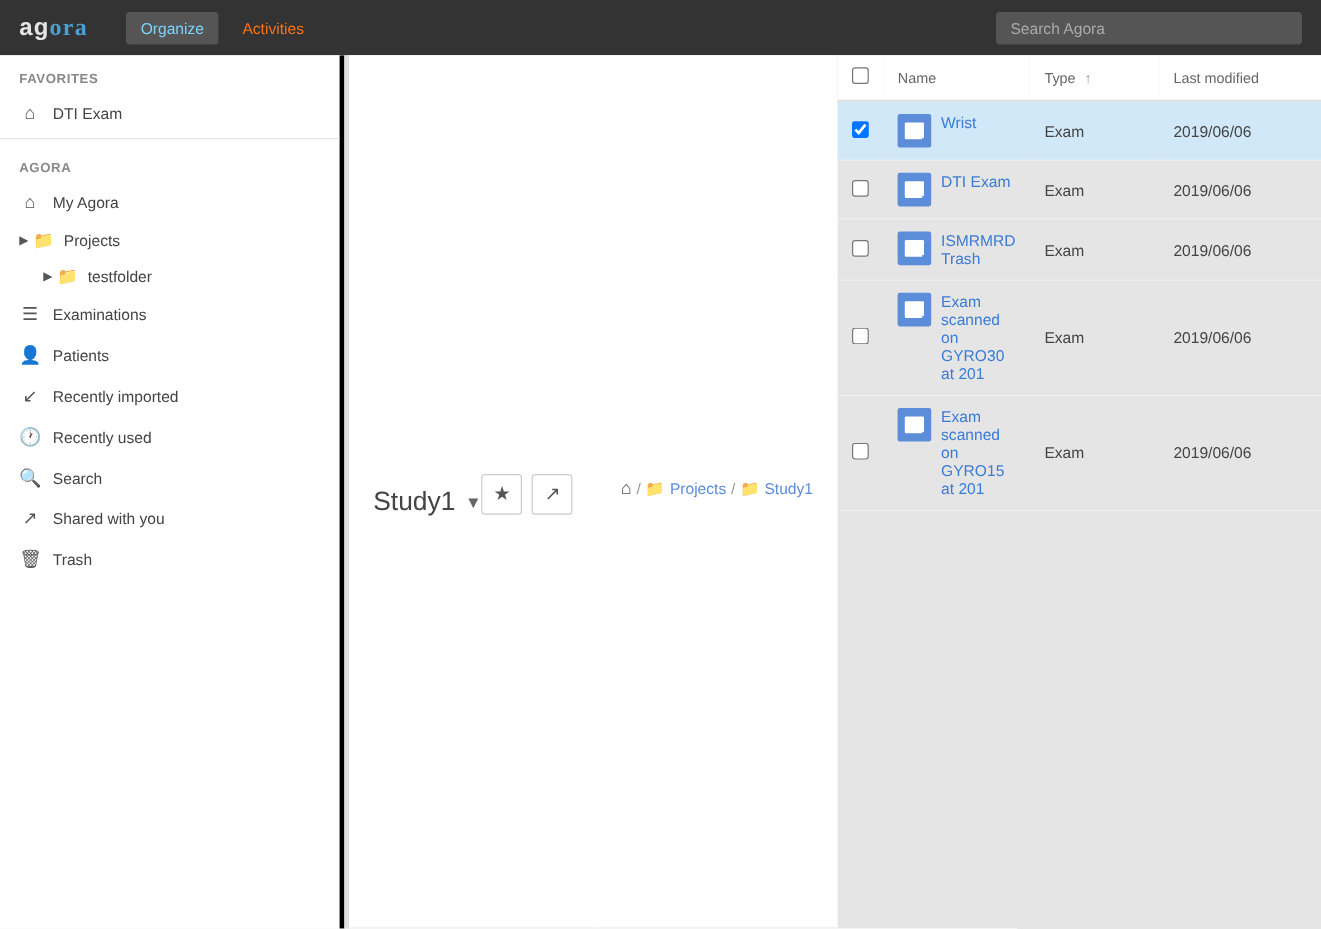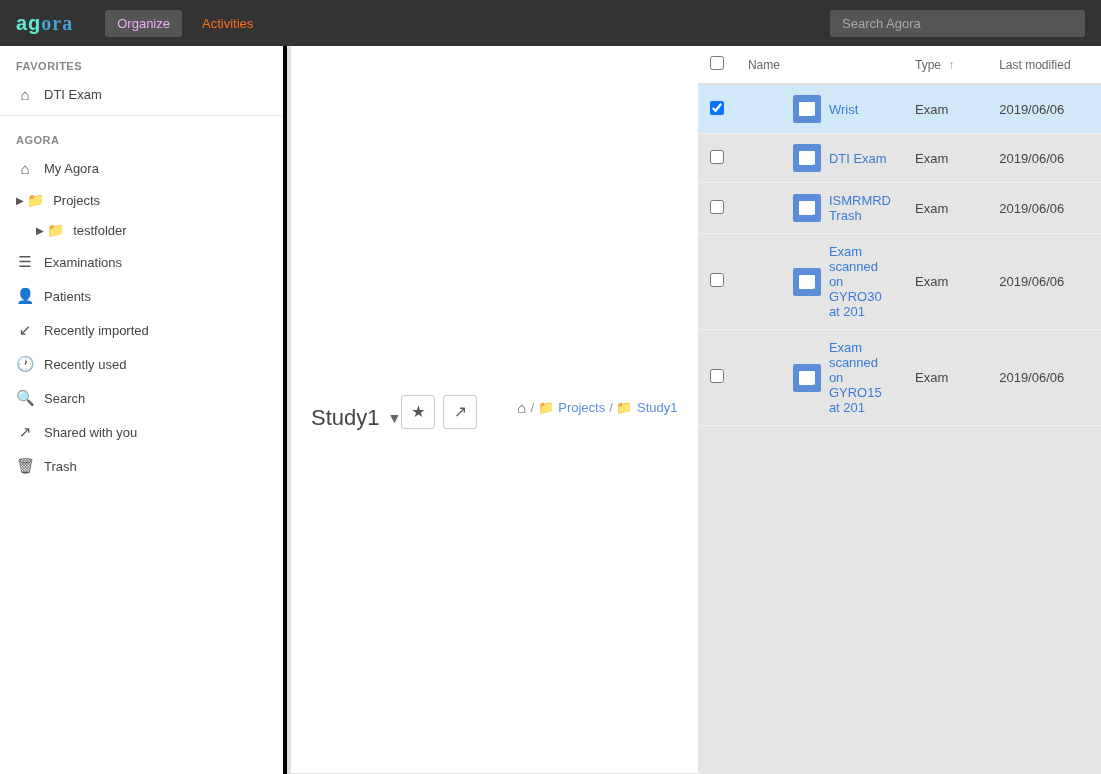--- a/index.html
+++ b/index.html
@@ -14,31 +14,31 @@
       padding: 0 16px;
       flex-shrink: 0;
     }
     .navbar-logo {
       color: white;
       font-size: 20px;
       font-weight: bold;
       margin-right: 32px;
       letter-spacing: 1px;
     }
-    .navbar-logo span.ag { color: #5eead4; text-align: right; }
+    .navbar-logo span.ag { color: #e5e5e5; text-align: right; }
     .navbar-logo span.ora { color: #4a9fd4; font-family: Liberation Serif, serif; }
     .navbar-nav { display: flex; gap: 8px; flex: 1; }
     .navbar-nav-item {
       color: #f97316;
       padding: 6px 12px;
       cursor: pointer;
       border-radius: 3px;
       font-size: 13px;
     }
-    .navbar-nav-item.active { color: #f0abfc; background: #555; }
+    .navbar-nav-item.active { color: #7dd3fc; background: #555; }
     .navbar-search {
       margin-left: auto;
       background: #555;
       border: none;
       border-radius: 3px;
       padding: 6px 12px;
       color: #ccc;
       font-size: 13px;
       width: 255px;
       outline: none;
@@ -203,23 +203,22 @@
     .col-name { }
     .col-type { width: 200px; }
     .col-modified { width: 220px; }
 
     tbody tr { border-bottom: 1px solid #f0f0f0; }
     tbody tr.selected { background: #d0e8f8; }
     tbody td { padding: 10px 12px; color: #444; font-size: 13px; }
 
     .file-cell {
       display: flex;
-      align-items: center;
+      align-items: flex-start;
       gap: 8px;
-      margin-left: 45px;
     }
     .file-icon {
       width: 28px;
       height: 28px;
       background: #5b8dd9;
       border-radius: 2px;
       display: flex;
       align-items: center;
       justify-content: center;
       flex-shrink: 0;

